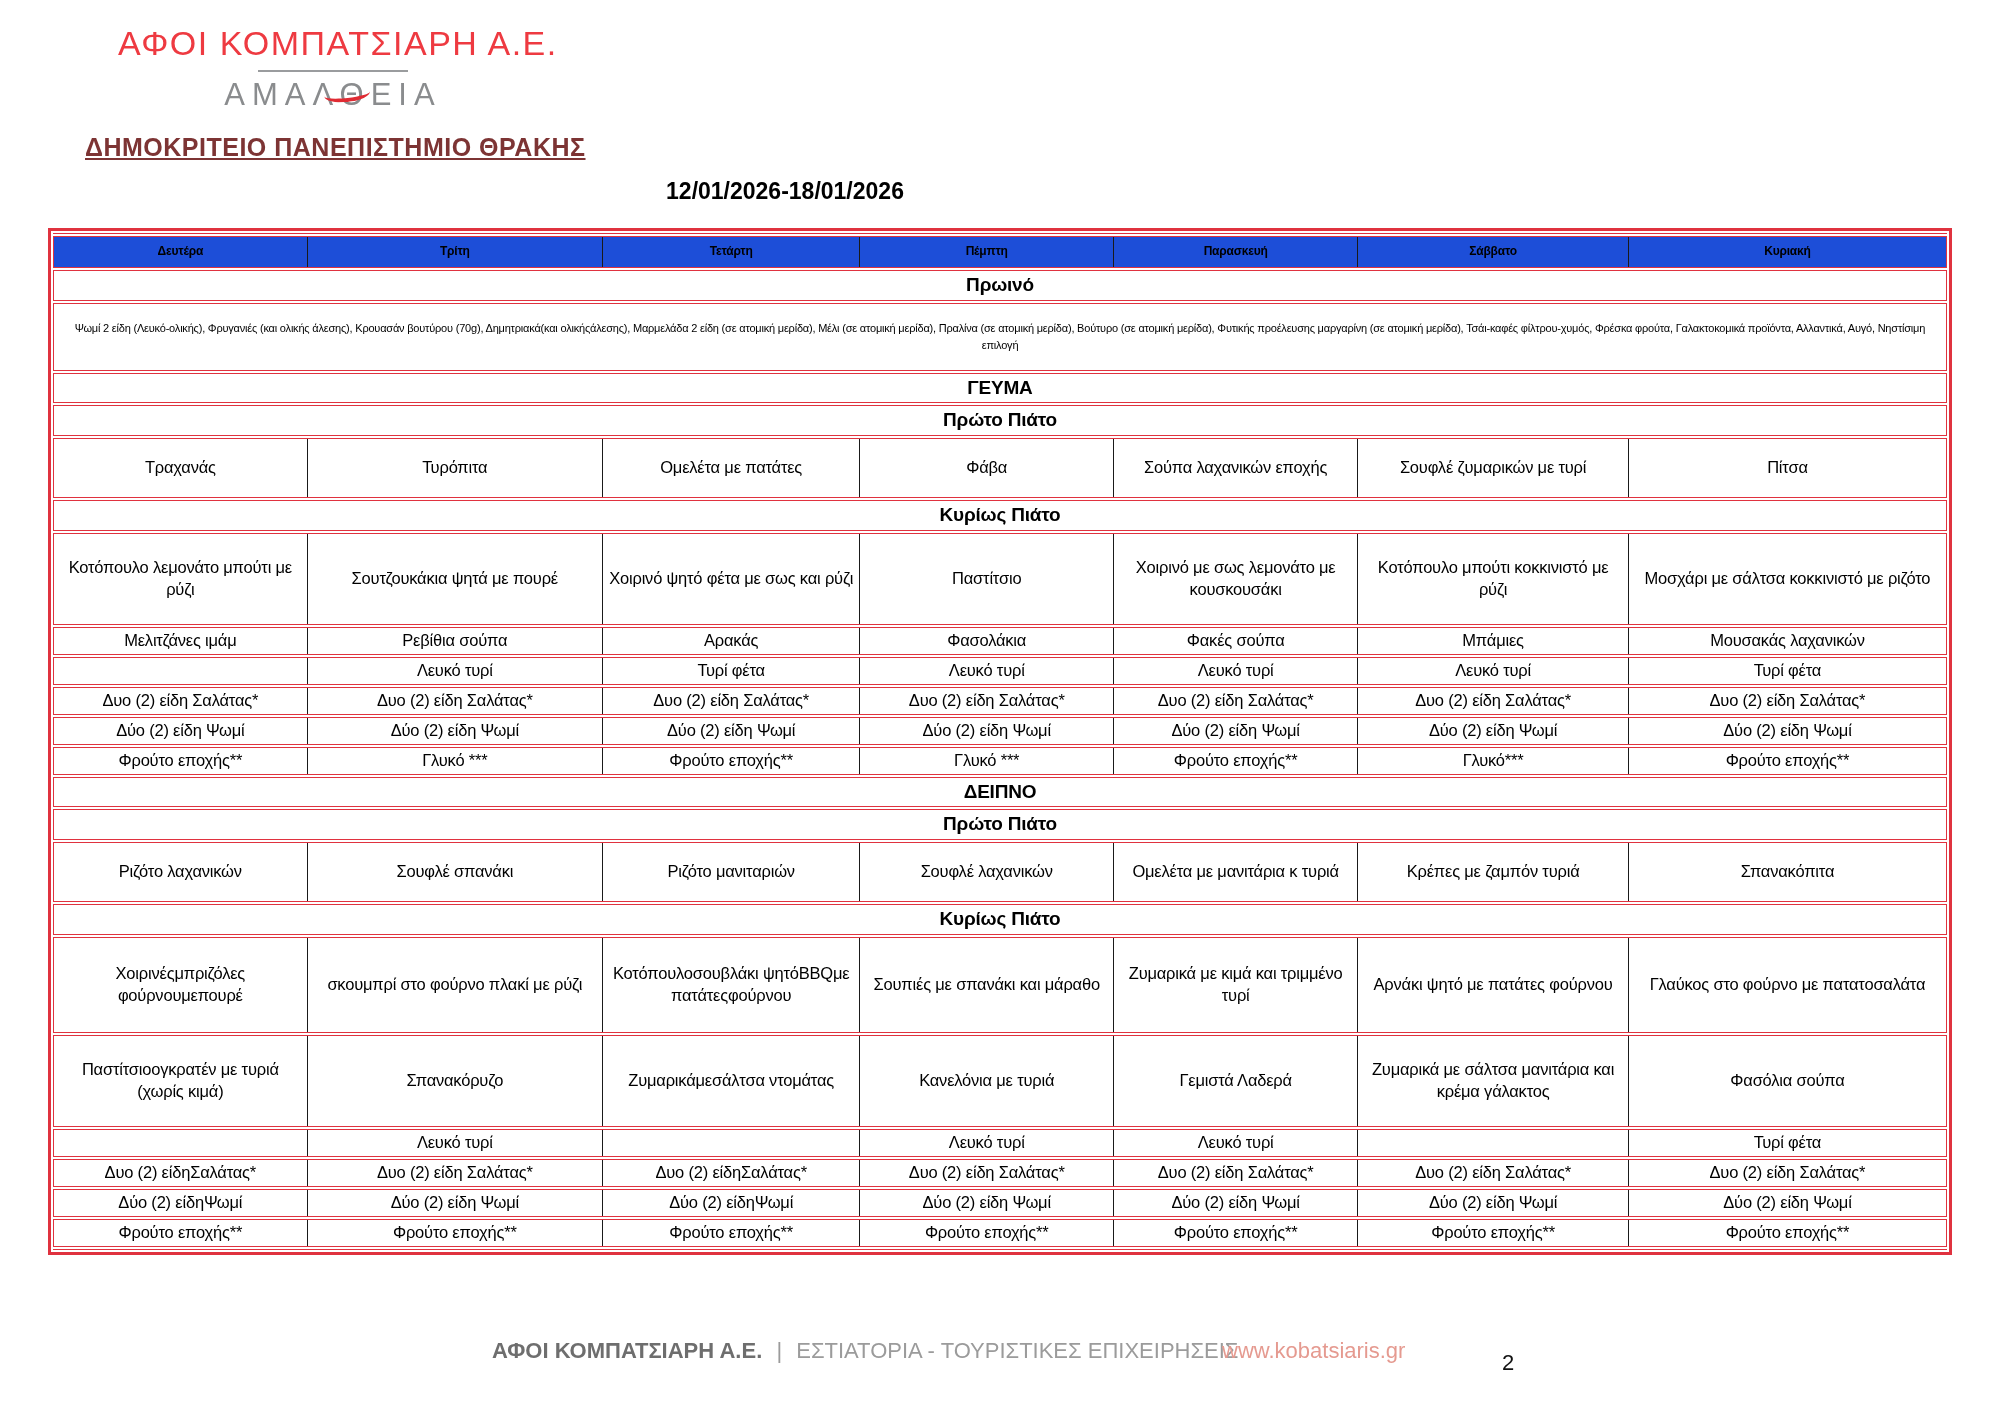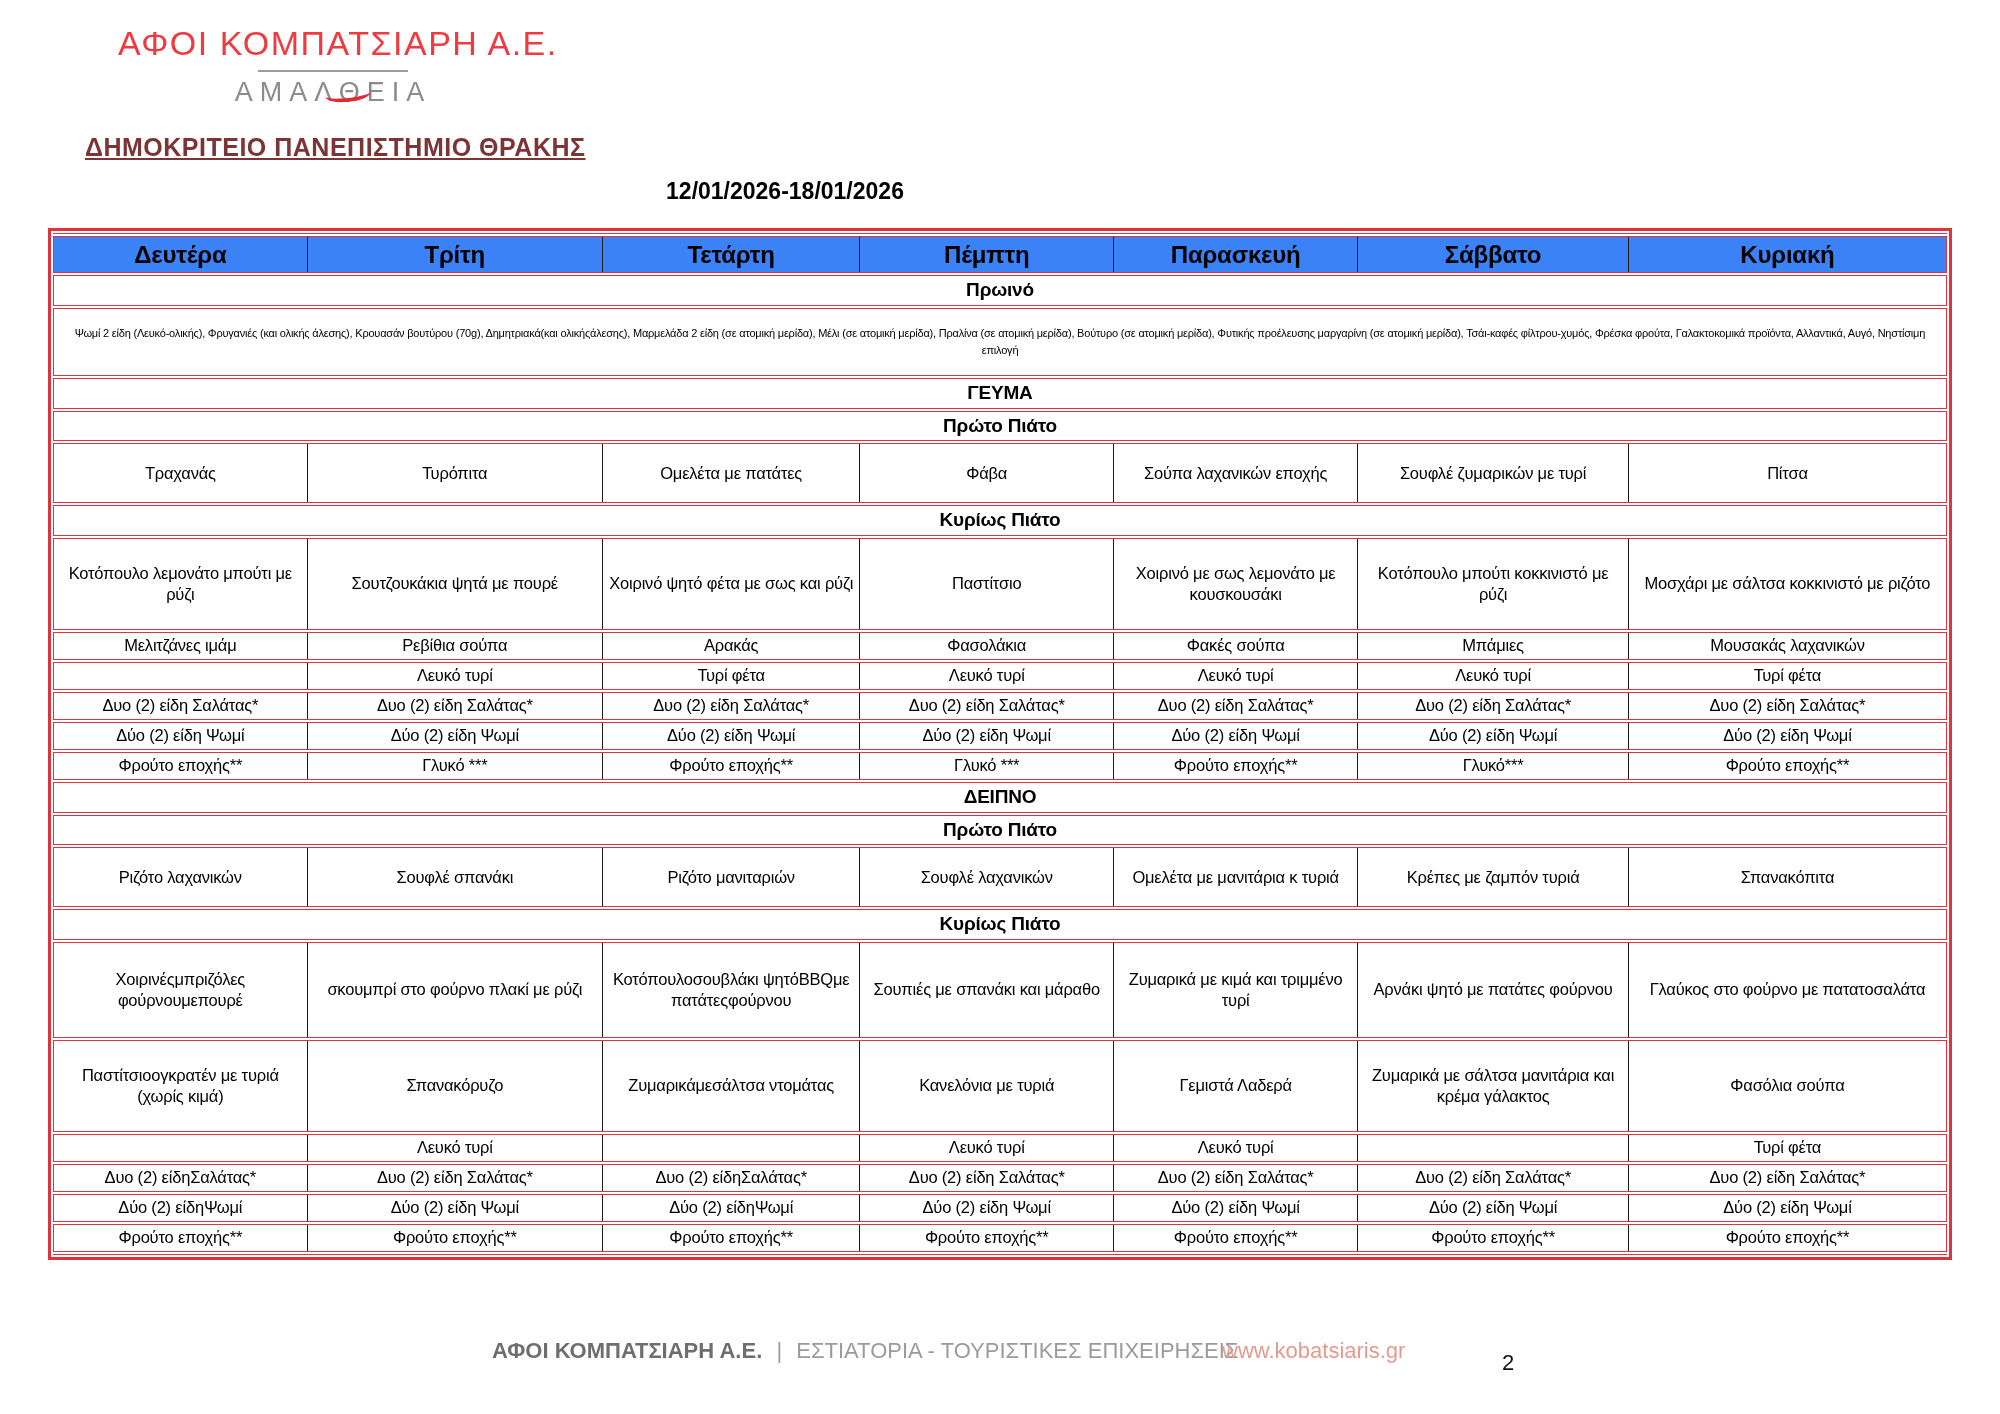--- a/index.html
+++ b/index.html
@@ -4,41 +4,41 @@
 <style>
   html,body{margin:0;padding:0;}
   body{
     width:2000px;height:1414px;background:#ffffff;position:relative;
     font-family:"Liberation Sans", sans-serif;color:#000;
   }
   
   .logo{position:absolute;left:118px;top:24px;width:430px;text-align:center;}
   .logo-company{color:#ee3a41;font-size:34px;letter-spacing:1.5px;font-weight:400;white-space:nowrap;}
   .logo-rule{height:2px;background:#9a9c9e;width:150px;margin:7px auto 5px auto;}
-  .logo-sub{color:#8a8c8e;font-size:27px;letter-spacing:7px;position:relative;display:inline-block;}
+  .logo-sub{color:#8a8c8e;font-size:31px;letter-spacing:7px;position:relative;display:inline-block;}
   .theta-swoosh{position:absolute;left:46%;top:9px;width:46px;height:12px;
     border-bottom:4px solid #e02b33;border-radius:50%;transform:rotate(-6deg);pointer-events:none;}
   .client-title{position:absolute;left:85px;top:133px;font-size:25px;font-weight:bold;color:#7d3434;letter-spacing:0.5px;text-decoration:underline;}
   .date-range{position:absolute;left:0;top:178px;width:1570px;text-align:center;font-size:23px;font-weight:bold;}
 
   
   .table-frame{position:absolute;left:48px;top:228px;width:1904px;box-sizing:border-box;
     border:3px solid #e0323f;padding:2px;}
   table.menu{width:100%;border-collapse:collapse;table-layout:fixed;border:1px solid #e0323f;}
   td,th{
     border-left:1px solid #1a1a1a;border-right:1px solid #1a1a1a;
     border-top:4px double #e0323f;border-bottom:4px double #e0323f;
     text-align:center;vertical-align:middle;padding:2px 6px;
     font-size:16.5px;font-weight:normal;letter-spacing:-0.2px;line-height:1.3;
     overflow:hidden;
   }
   td:first-child,th:first-child{border-left:none;}
   td:last-child,th:last-child{border-right:none;}
   td[colspan]{border-left:none;border-right:none;}
-  tr.row-days th{background:#3b82f6;font-weight:bold;font-size:24px;height:26px;}
+  tr.row-days th{background:#1d4ed8;font-weight:bold;font-size:12px;height:26px;}
   tr.row-label td{font-weight:bold;font-size:19px;height:24px;}
   tr.row-breaktext td{height:58px;text-align:center;font-size:11px;line-height:1.55;padding:4px 10px;}
   tr.row-med td{height:54px;margin-top:38px;}
   tr.row-tall td{height:86px;}
   tr.row-xtall td{height:90px;}
   tr.row-short td{height:22px;}
 
   
   .footer{position:absolute;left:0;top:1338px;width:2000px;font-size:22px;white-space:nowrap;}
   .footer-left{position:absolute;left:492px;top:0;color:#9b9b9b;}

